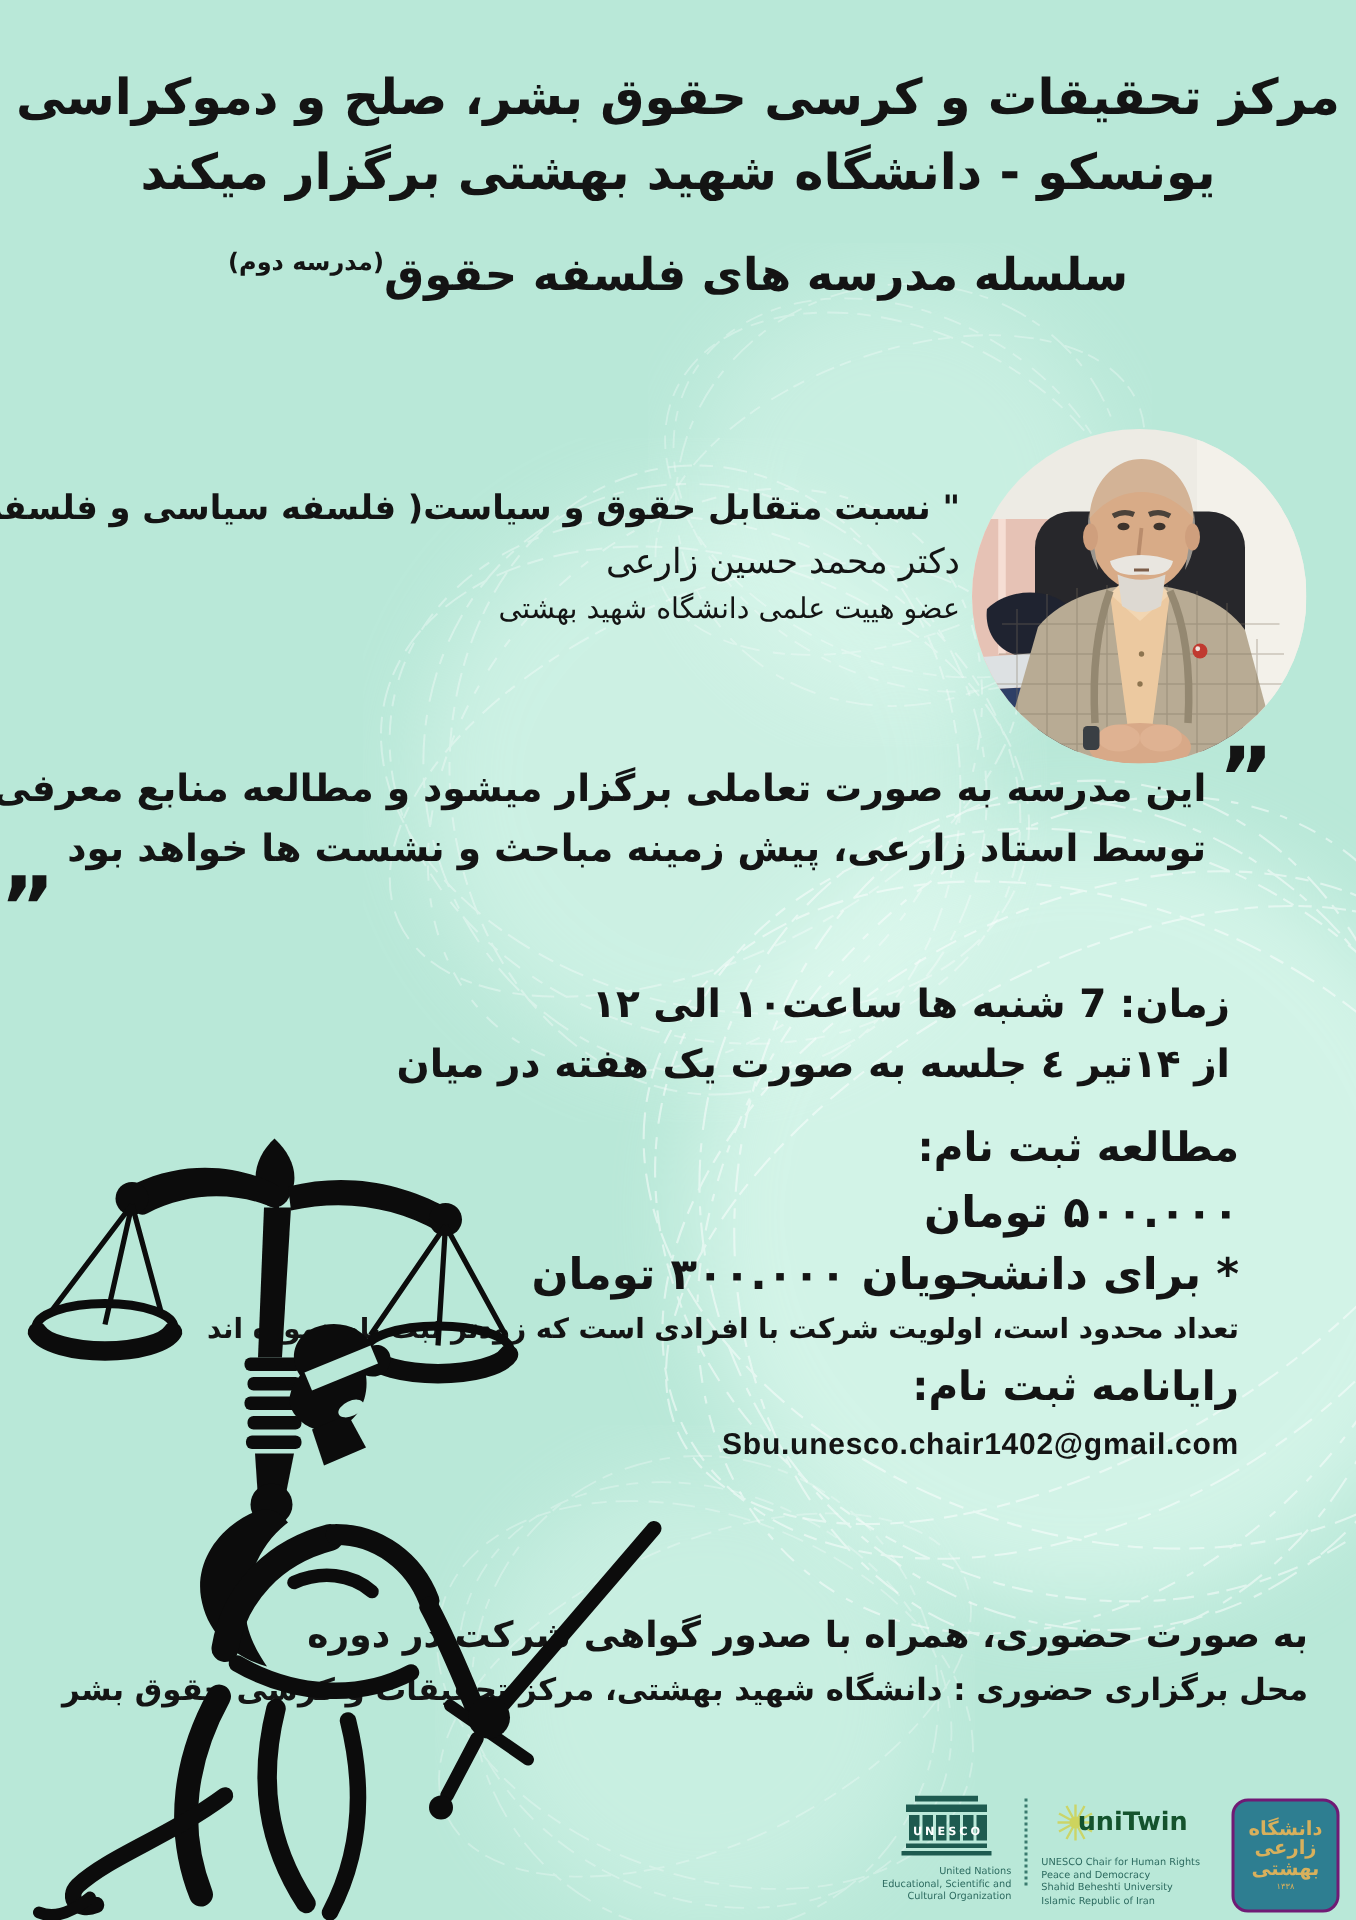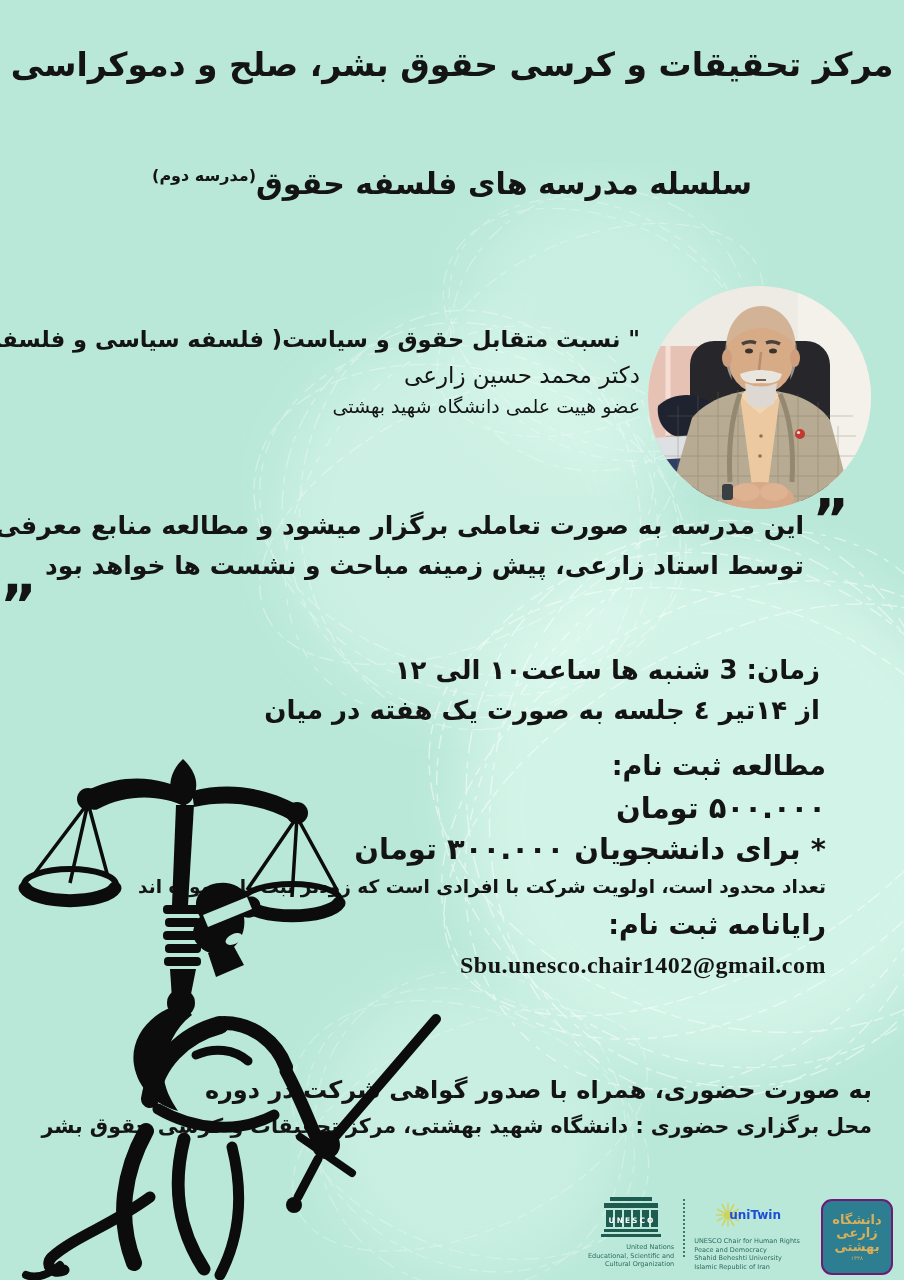--- a/index.html
+++ b/index.html
@@ -50,22 +50,22 @@
   .fees{
     position:absolute;top:750px;right:78px;direction:rtl;text-align:right;
     font-weight:bold;white-space:nowrap;
   }
   .fees .fee-heading{font-size:27px;margin-bottom:10px;}
   .fees .fee-general{font-size:29px;margin-bottom:7px;padding-left:6px;}
   .fees .fee-students{font-size:29px;margin-bottom:10px;}
   .fees .fee-note{font-size:18.5px;margin-bottom:12px;}
   .fees .email-heading{font-size:27px;margin-bottom:12px;}
   .fees .email{
-    direction:ltr;font-family:Liberation Serif, serif;
-    font-size:24px;font-weight:bold;letter-spacing:0.5px;
+    direction:ltr;font-family:Liberation Sans, sans-serif;
+    font-size:20px;font-weight:bold;letter-spacing:0.5px;
   }
   
   .bottom-info{
     position:absolute;top:1076px;right:32px;direction:rtl;text-align:right;
     font-weight:bold;white-space:nowrap;
   }
   .bottom-info .line1{font-size:24px;margin-bottom:10px;}
   .bottom-info .line2{font-size:20.5px;}
   
   .justice{position:absolute;left:0;top:755px;width:450px;height:525px;pointer-events:none;}
@@ -76,21 +76,21 @@
   .logo-block{display:flex;flex-direction:column;align-items:center;}
   .logo-caption{
     margin-top:4px;font-size:6.5px;line-height:1.35;color:#2d6b60;
     text-align:right;font-family:"DejaVu Sans",sans-serif;
   }
   .unitwin-caption{text-align:left;}
   .dotted-sep{
     border-left:2px dotted #3a7a6e;height:58px;margin:2px 9px 0 9px;
   }
   .unitwin-logo{display:flex;align-items:center;height:36px;}
-  .unitwin-word{font-weight:bold;font-size:12px;color:#1d4ed8;margin-left:-14px;}
+  .unitwin-word{font-weight:bold;font-size:17px;color:#14532d;margin-left:-14px;}
   .sbu-logo{
     position:absolute;right:11px;bottom:5px;width:72px;height:76px;
     background:#2e7e91;border:2px solid #701a75;border-radius:11px;
     display:flex;flex-direction:column;align-items:center;justify-content:center;
     box-sizing:border-box;
   }
   .sbu-logo .sbu-cal{
     color:#d8b05c;font-weight:bold;font-size:13px;line-height:1.02;
     text-align:center;direction:rtl;
   }
@@ -137,20 +137,21 @@
     <g stroke="#ffffff" fill="none" opacity="0.28" stroke-width="1.2">
       <ellipse cx="470" cy="1130" rx="185" ry="120" transform="rotate(20 470 1130)" stroke-dasharray="10 6 15 7"></ellipse>
       <ellipse cx="470" cy="1130" rx="160" ry="155" transform="rotate(70 470 1130)" stroke-dasharray="7 9 19 5"></ellipse>
       <ellipse cx="470" cy="1130" rx="135" ry="170" transform="rotate(115 470 1130)" stroke-dasharray="13 5 8 9"></ellipse>
       <ellipse cx="470" cy="1130" rx="190" ry="100" transform="rotate(155 470 1130)" stroke-dasharray="9 8 14 5"></ellipse>
     </g>
   </svg>
 
   <div class="title">
     <div>مرکز تحقیقات و کرسی حقوق بشر، صلح و دموکراسی</div>
+    <div>یونسکو - دانشگاه شهید بهشتی برگزار میکند</div>
   </div>
   <div class="series">
     <span>سلسله مدرسه های فلسفه حقوق</span><span class="note">(مدرسه دوم)</span>
   </div>
 
   <div class="speaker">
     <div class="topic">" نسبت متقابل حقوق و سیاست( فلسفه سیاسی و فلسفه حقوق) "</div>
     <div class="name">دکتر محمد حسین زارعی</div>
     <div class="affil">عضو هییت علمی دانشگاه شهید بهشتی</div>
   </div>
@@ -204,21 +205,21 @@
       <rect x="74" y="198" width="11" height="16" rx="3" fill="#3a3f44"></rect>
     </svg>
   </div>
 
   <div class="quote">
     <div><span class="qmark qopen">”</span><span>این مدرسه به صورت تعاملی برگزار میشود و مطالعه منابع معرفی شده</span></div>
     <div class="qline2"><span>توسط استاد زارعی، پیش زمینه مباحث و نشست ها خواهد بود</span><span class="qmark qclose">„</span></div>
   </div>
 
   <div class="time">
-    <div>زمان: 3 شنبه ها ساعت۱۰ الی ۱۲</div>
+    <div>زمان: 7 شنبه ها ساعت۱۰ الی ۱۲</div>
     <div>از ۱۴تیر ٤ جلسه به صورت یک هفته در میان</div>
   </div>
 
   <div class="fees">
     <div class="fee-heading">مطالعه ثبت نام:</div>
     <div class="fee-general">۵۰۰.۰۰۰ تومان</div>
     <div class="fee-students">* برای دانشجویان ۳۰۰.۰۰۰ تومان</div>
     <div class="fee-note">تعداد محدود است، اولویت شرکت با افرادی است که زودتر ثبت نام نموده اند</div>
     <div class="email-heading">رایانامه ثبت نام:</div>
     <div class="email">Sbu.unesco.chair1402@gmail.com</div>

